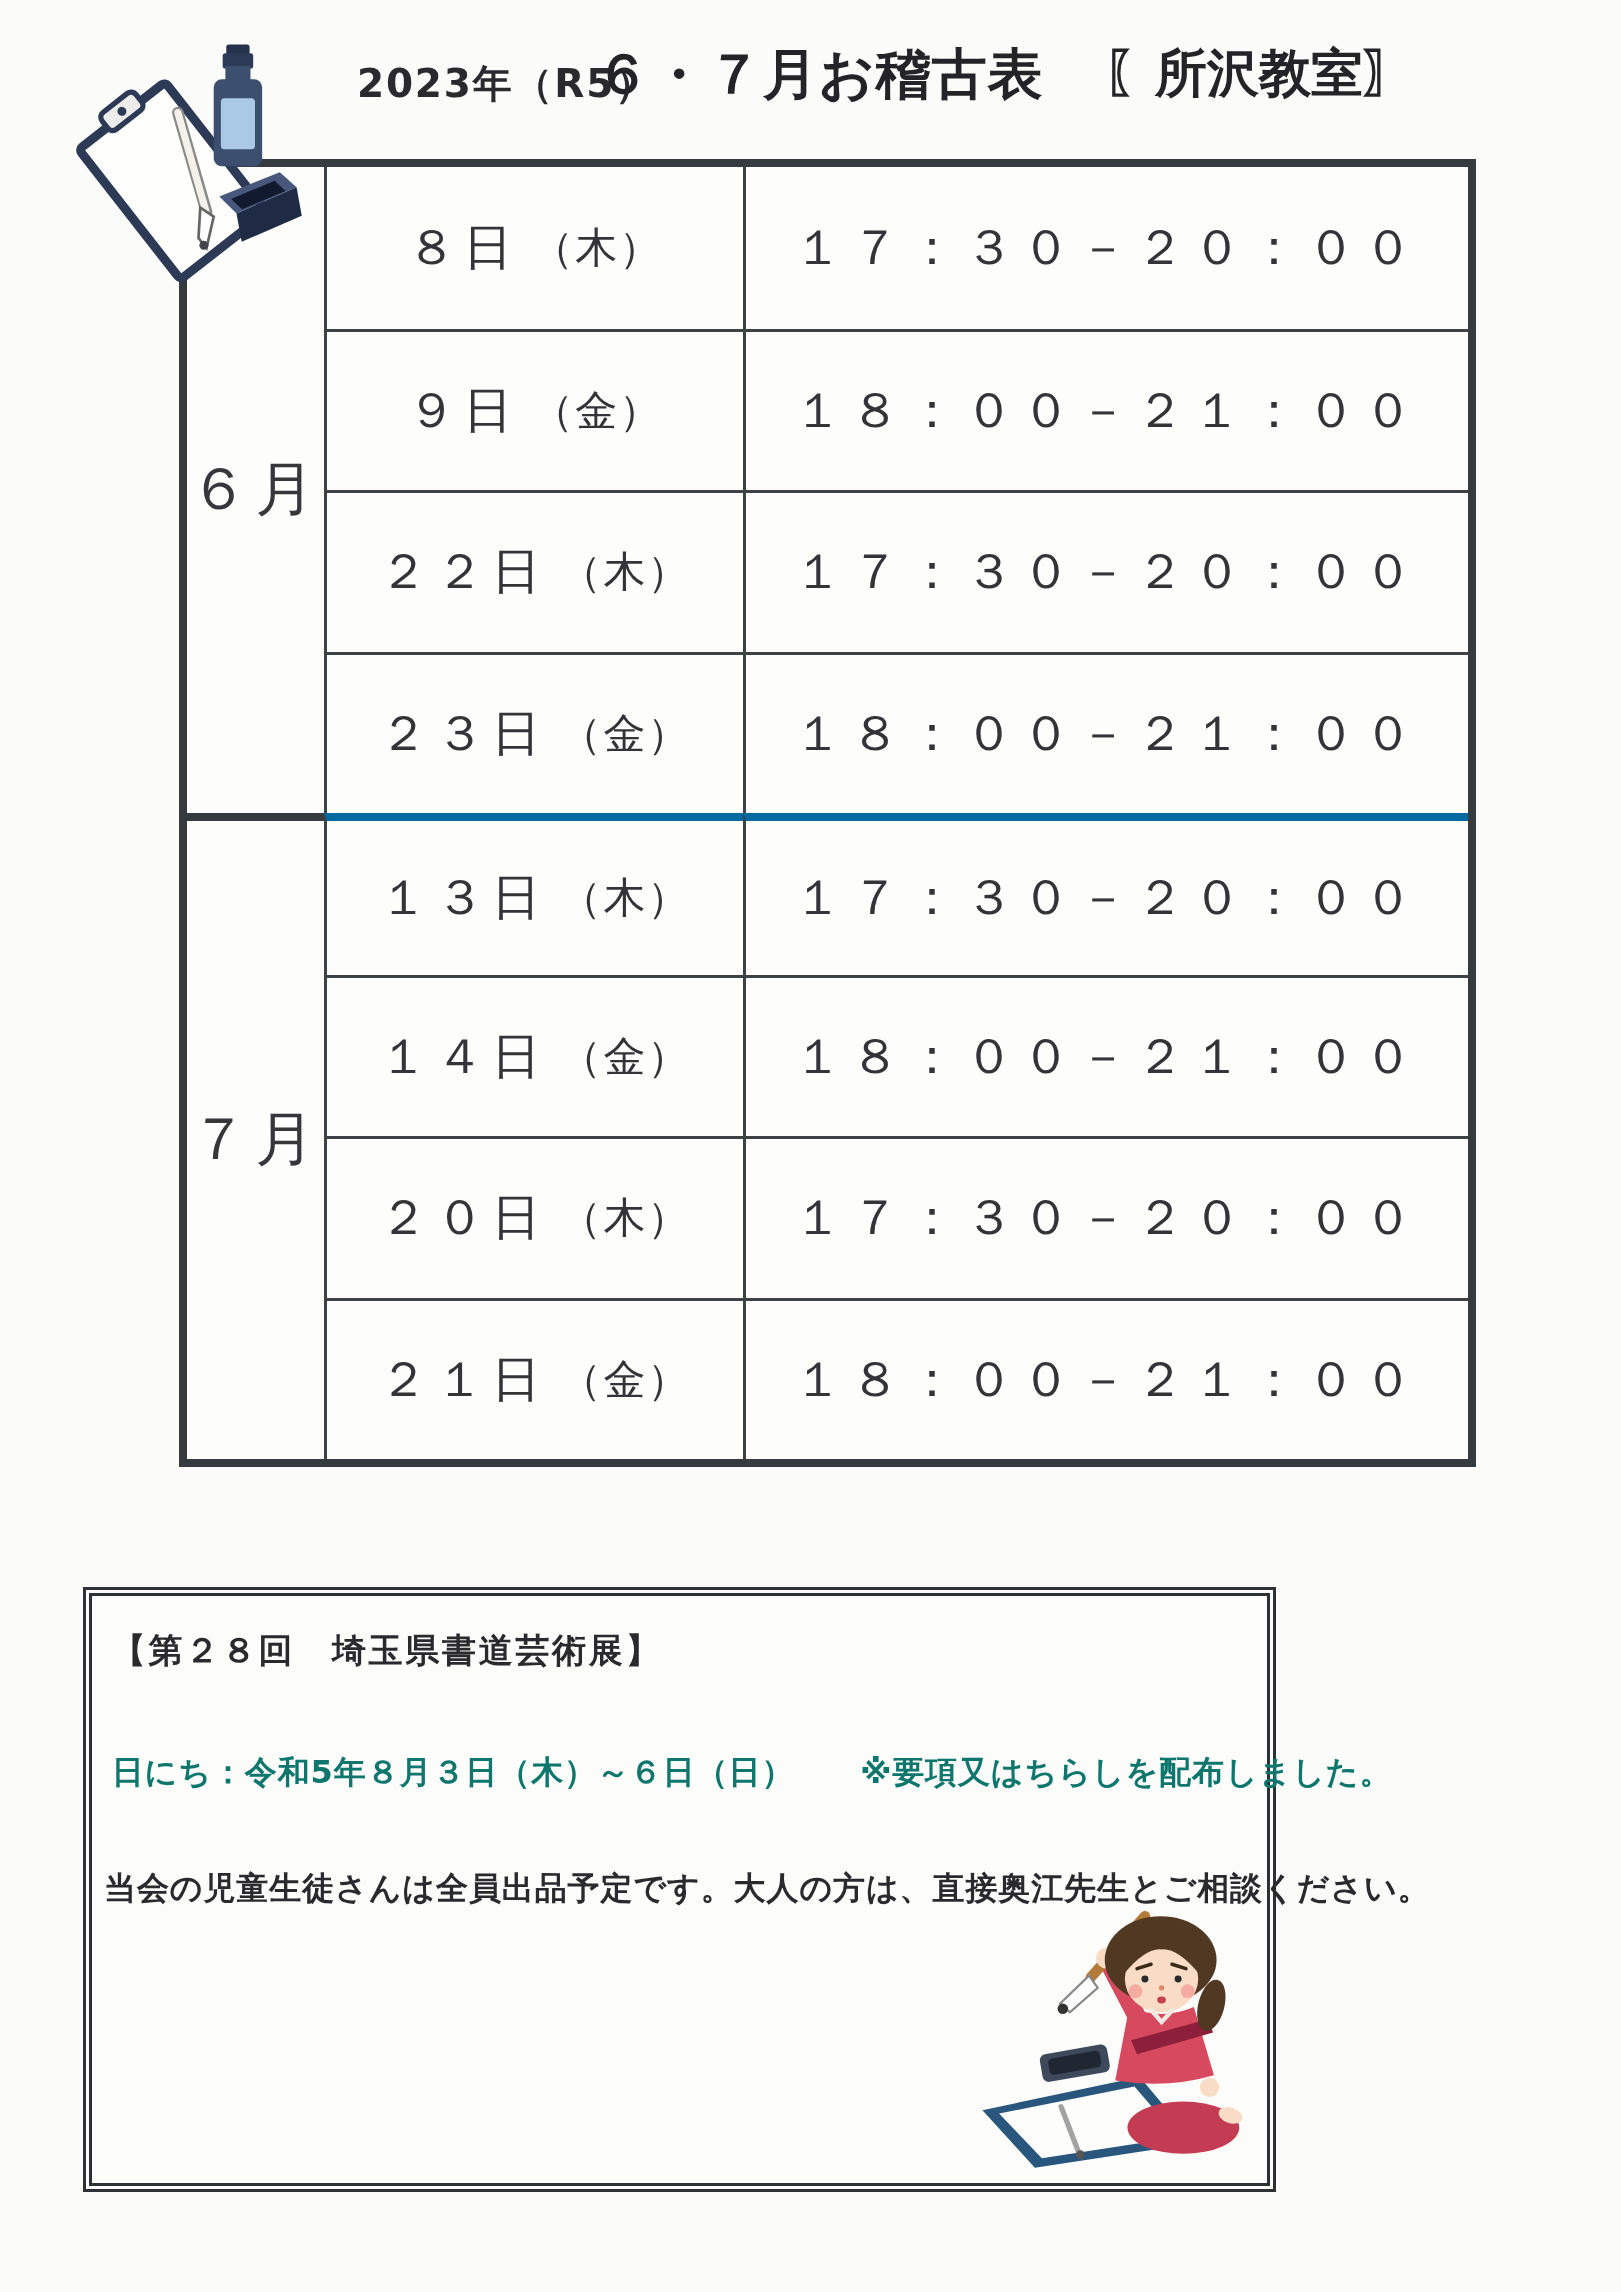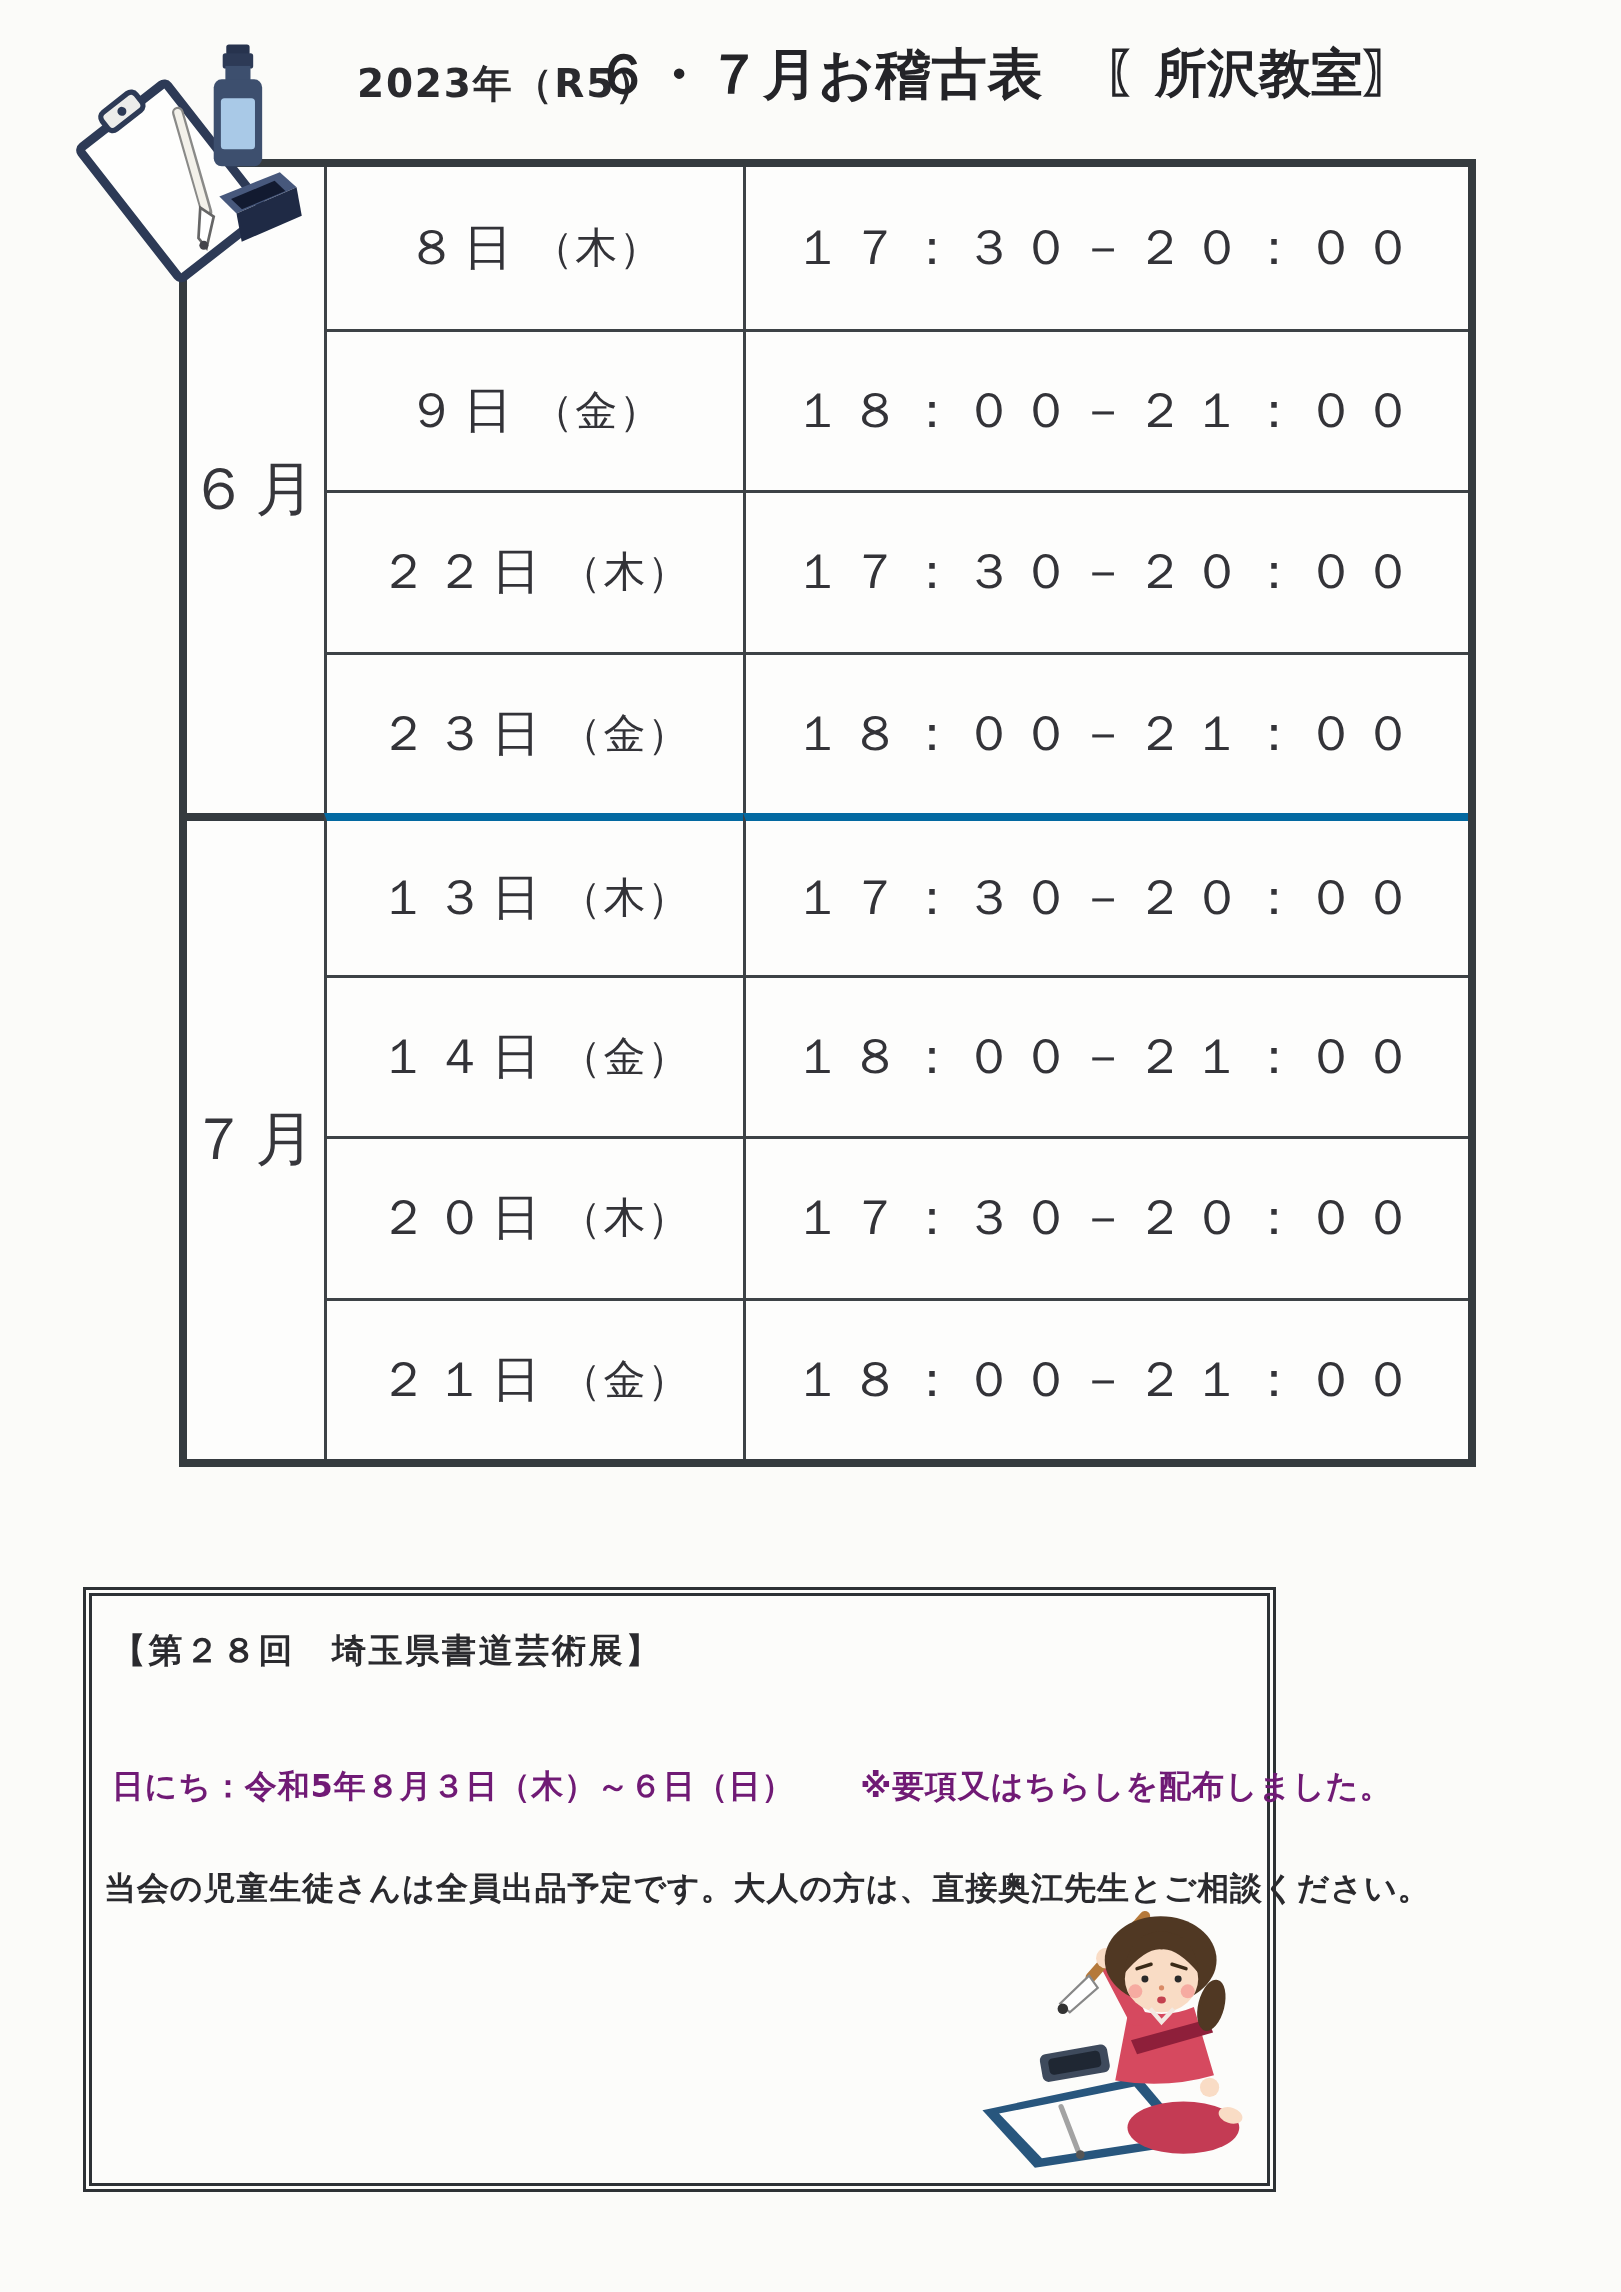--- a/index.html
+++ b/index.html
@@ -32,21 +32,21 @@
   .bts{border-top:8px solid #0369a1;}
   .day{font-size:49px;letter-spacing:7.2px;color:#333338;font-weight:400;}
   .wday{font-size:42px;letter-spacing:1.8px;color:#333338;font-weight:400;}
   .time{font-size:49px;letter-spacing:8px;color:#333338;font-weight:400;white-space:nowrap;}
   
   .annbox{
     position:absolute;left:83px;top:1587px;width:1193px;height:605px;
     box-sizing:border-box;border:9.9px double #2d3135;background:#fcfcfa;
   }
   .ann-heading{position:absolute;left:19.7px;top:32px;font-size:34px;font-weight:700;letter-spacing:2.7px;color:#2a2a2e;white-space:nowrap;}
-  .ann-line1{position:absolute;left:19.7px;top:169px;font-size:32px;font-weight:700;letter-spacing:0.9px;color:#701a75;white-space:nowrap;}
+  .ann-line1{position:absolute;left:19.7px;top:155px;font-size:32px;font-weight:700;letter-spacing:0.9px;color:#0f766e;white-space:nowrap;}
   .ann-line2{position:absolute;left:12px;top:271px;font-size:32px;font-weight:700;letter-spacing:0.9px;color:#2a2a2e;white-space:nowrap;}
   .ann-line3{position:absolute;left:373px;top:525px;font-size:33px;font-weight:700;letter-spacing:1.8px;color:#2a2a2e;white-space:nowrap;}
   .girl-illus{position:absolute;right:12.5px;bottom:12.5px;width:297px;height:265px;}
 </style>
 </head>
 <body>
 
 <svg class="tools-illus" viewBox="0 0 262 282">
   <g transform="rotate(-38 110 170)">
     <rect x="52" y="78" width="122" height="184" rx="5" fill="#fefefd" stroke="#2d3a56" stroke-width="10"></rect>

